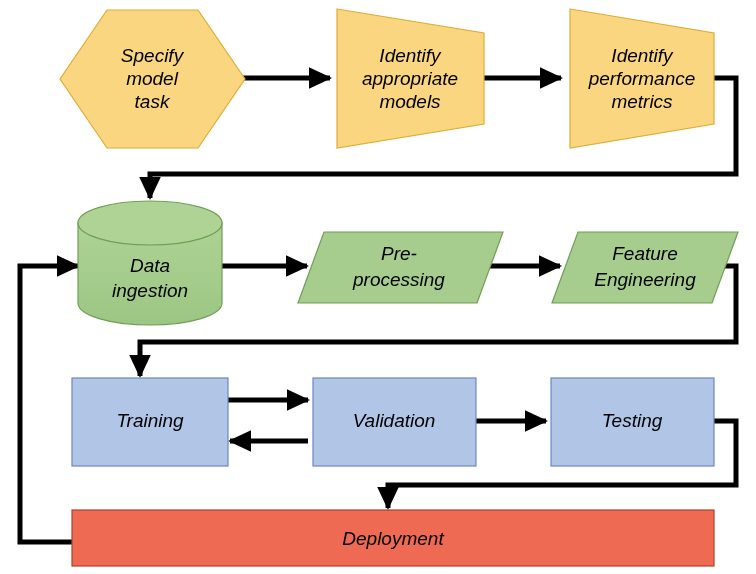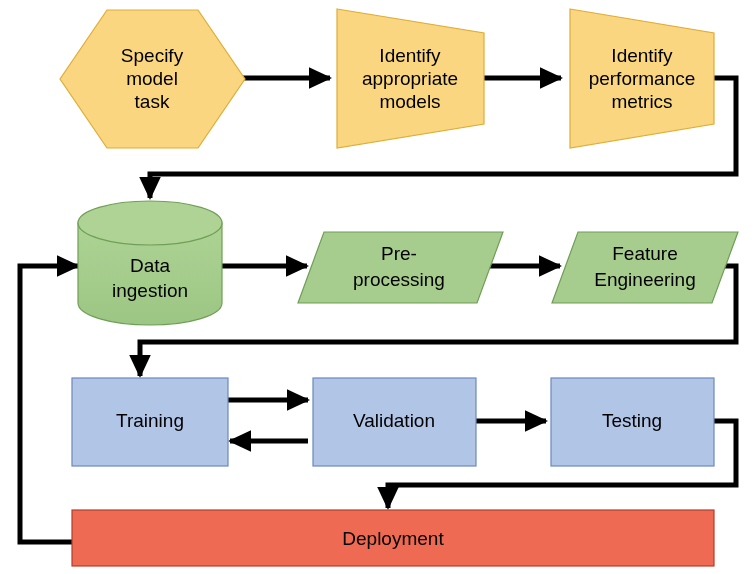--- a/index.html
+++ b/index.html
@@ -10,20 +10,21 @@
   body {
     width: 756px;
     height: 574px;
     font-family: "Liberation Sans", sans-serif;
     overflow: hidden;
   }
   #diagram-root {
     position: relative;
     width: 756px;
     height: 574px;
+    font-style: italic;
   }
   svg#flowchart {
     display: block;
     width: 756px;
     height: 574px;
   }
   .node-label {
     font-family: "Liberation Sans", sans-serif;
     font-size: 19px;
     fill: #000000;

